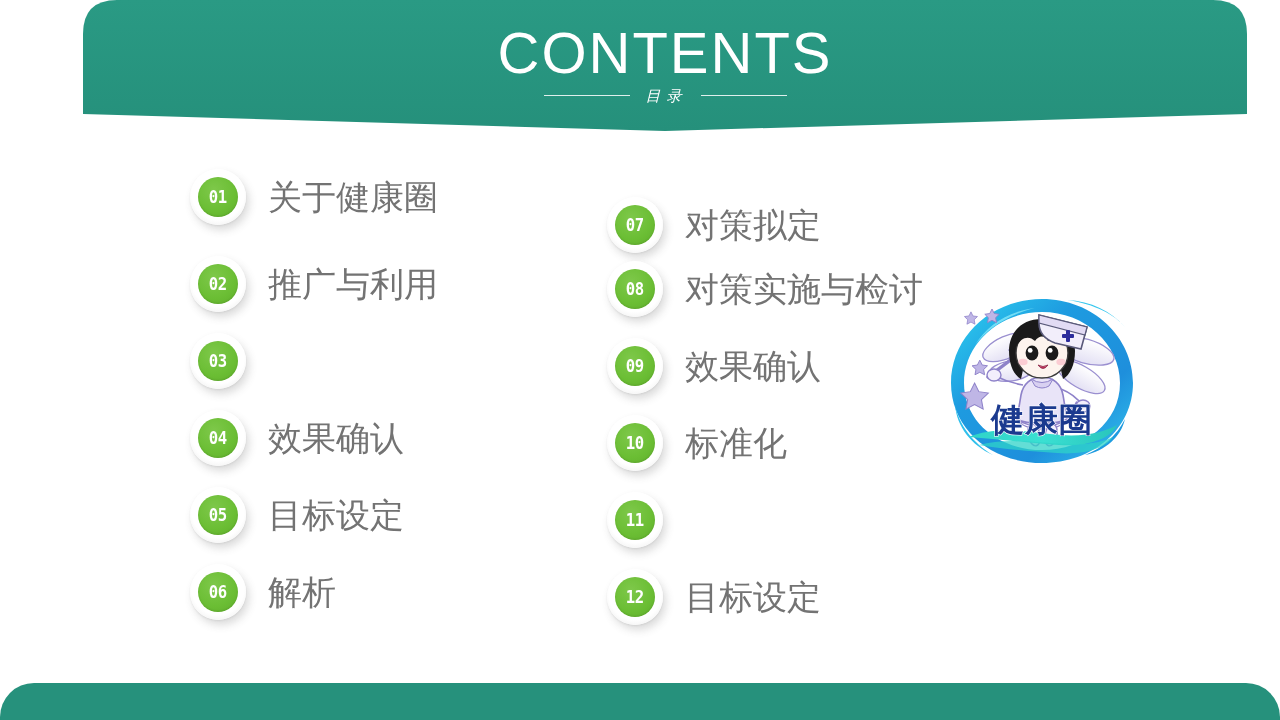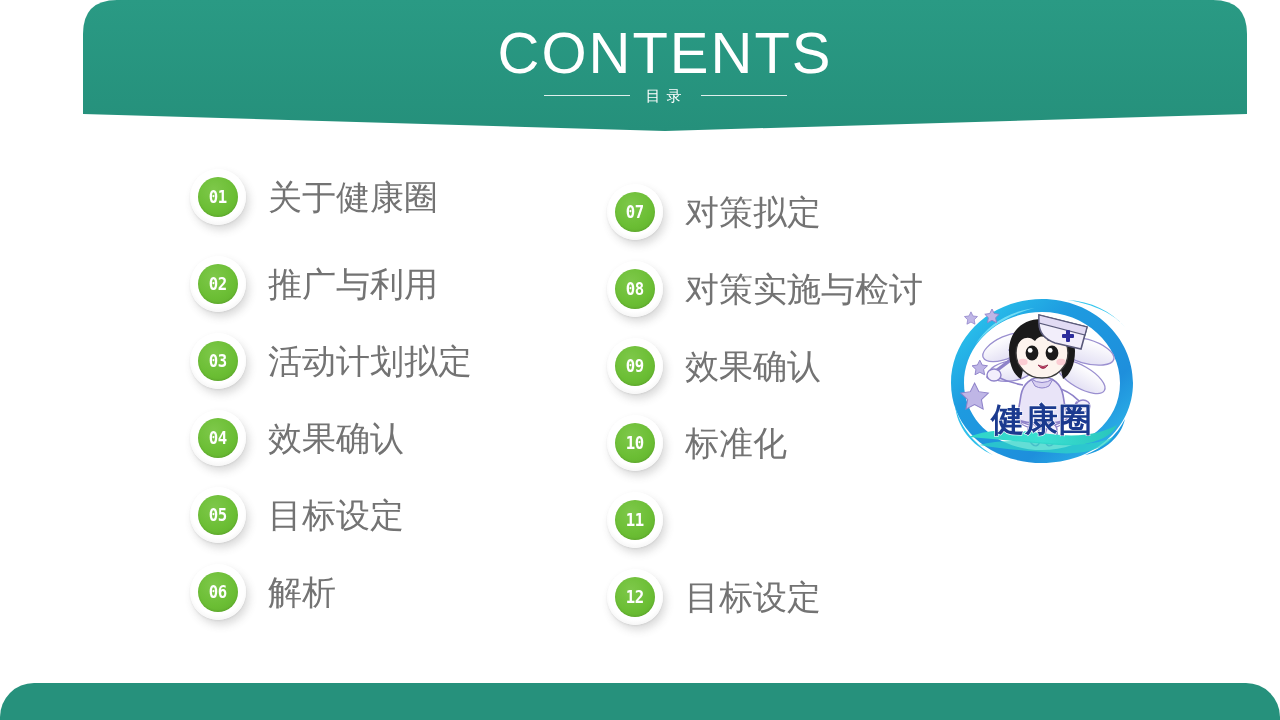--- a/index.html
+++ b/index.html
@@ -43,20 +43,21 @@
     user-select:none;
   }
   #header-sub-wrap{
     position:absolute;
     left:0; top:88px;
     width:1164px;
     display:flex;
     align-items:center;
     justify-content:center;
     gap:13px;
+    font-style:italic;
   }
   .sub-rule{
     width:86px; height:1px;
     background:rgba(255,255,255,.85);
   }
   #header-subtitle{
     color:#ffffff;
     font-size:15px;
     letter-spacing:6px;
     line-height:1;
@@ -197,21 +198,20 @@
         </div>
         <span class="toc-label">推广与利用</span>
       </div>
 
       <div class="toc-item" style="top:172px">
         <div class="badge">
           <div class="badge-inner">
             <span class="badge-num">03</span>
           </div>
         </div>
-        <span class="toc-label">活动计划拟定</span>
       </div>
 
       <div class="toc-item" style="top:249px">
         <div class="badge">
           <div class="badge-inner">
             <span class="badge-num">04</span>
           </div>
         </div>
         <span class="toc-label">效果确认</span>
       </div>
@@ -230,21 +230,21 @@
           <div class="badge-inner">
             <span class="badge-num">06</span>
           </div>
         </div>
         <span class="toc-label">解析</span>
       </div>
     </div>
 
     <div class="column" id="column-right">
 
-      <div class="toc-item" style="top:23px">
+      <div class="toc-item" style="top:36px">
         <div class="badge">
           <div class="badge-inner">
             <span class="badge-num">07</span>
           </div>
         </div>
         <span class="toc-label">对策拟定</span>
       </div>
 
       <div class="toc-item" style="top:100px">
         <div class="badge">

